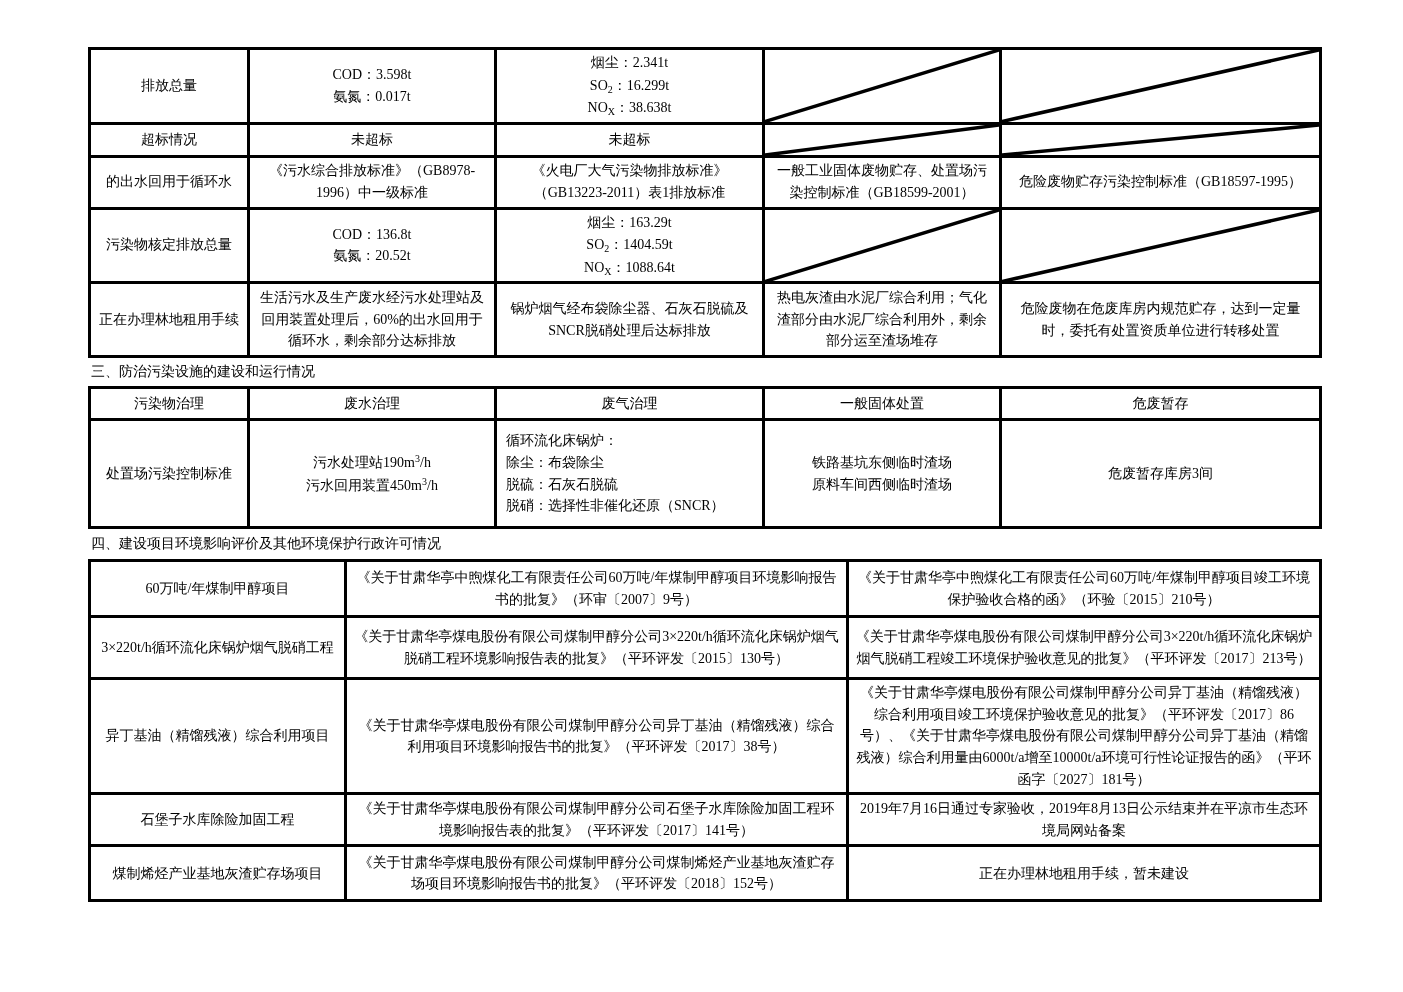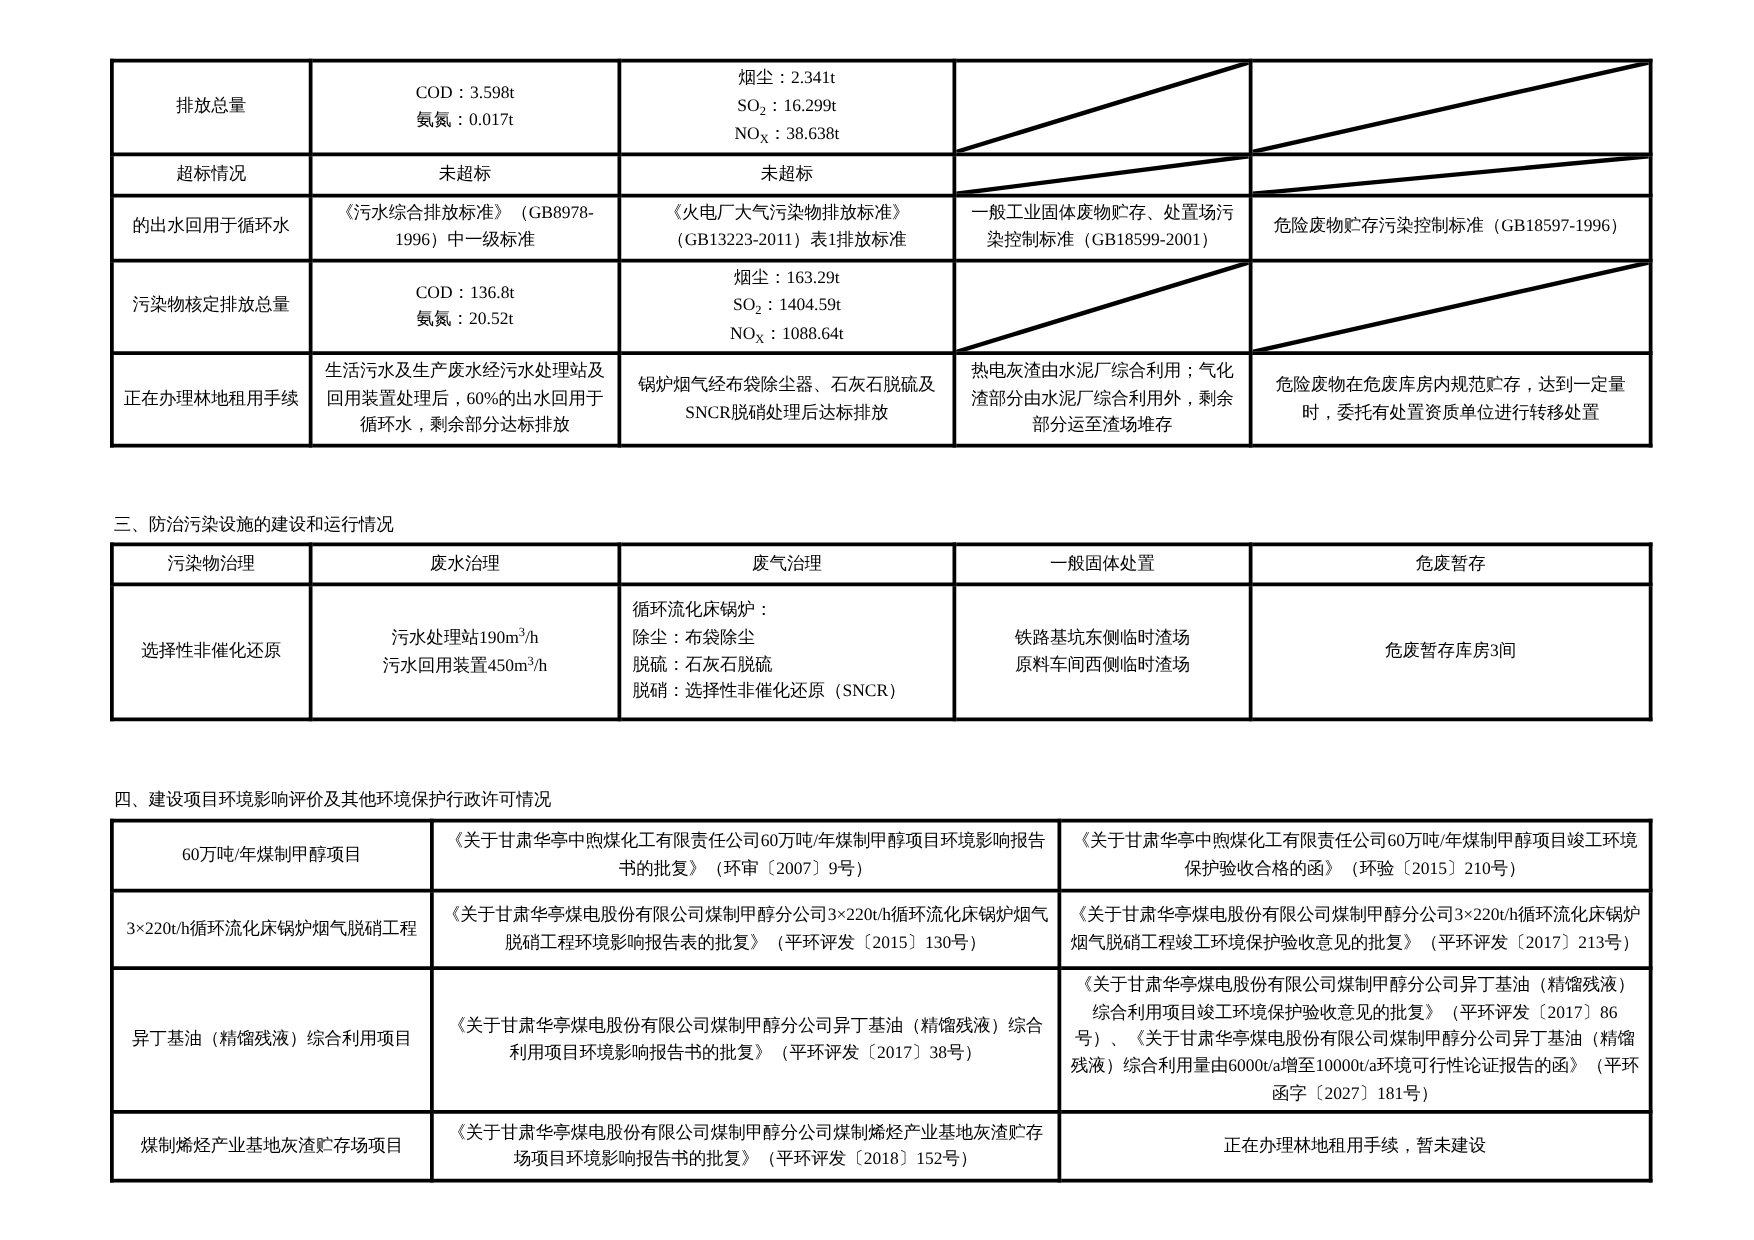--- a/index.html
+++ b/index.html
@@ -5,21 +5,21 @@
   html,body{margin:0;padding:0;background:#ffffff;}
   body{width:1403px;height:992px;position:relative;overflow:hidden;
        font-family:"Liberation Serif","DejaVu Serif",serif;color:#000;}
   .doc{position:absolute;left:88px;top:47px;width:1231px;}
   table{border-collapse:collapse;table-layout:fixed;width:1231px;}
   td{border:3px solid #000;text-align:center;vertical-align:middle;
      font-size:14px;line-height:1.55;padding:2px 6px;word-break:break-word;}
   td.diag{position:relative;padding:0;}
   td.diag svg{position:absolute;left:0;top:0;width:100%;height:100%;display:block;}
   td.ta-left{text-align:left;padding-left:9px;}
-  .band{display:flex;align-items:center;height:28px;padding-left:3px;font-size:14px;margin-top:48px;}
+  .band{display:flex;align-items:center;height:28px;padding-left:3px;font-size:14px;}
   .band.b4{height:30px;}
   sub{font-size:10px;vertical-align:-3px;}
   sup{font-size:10px;vertical-align:5px;}
   .ln{display:block;}
 </style>
 </head>
 <body>
 
 <div class="doc">
 
@@ -67,21 +67,21 @@
             <svg viewBox="0 0 100 100" preserveAspectRatio="none">
               <line x1="0" y1="100" x2="100" y2="0" stroke="#000" stroke-width="3.5" vector-effect="non-scaling-stroke"></line>
             </svg>
           </td>
     </tr>
     <tr style="height:52px">
       <td>的出水回用于循环水</td>
       <td>《污水综合排放标准》（GB8978-1996）中一级标准</td>
       <td>《火电厂大气污染物排放标准》（GB13223-2011）表1排放标准</td>
       <td>一般工业固体废物贮存、处置场污染控制标准（GB18599-2001）</td>
-      <td>危险废物贮存污染控制标准（GB18597-1996）</td>
+      <td>危险废物贮存污染控制标准（GB18597-1995）</td>
     </tr>
     <tr style="height:66px">
       <td>污染物核定排放总量</td>
       <td>
         <span class="ln">COD：136.8t</span>
         <span class="ln">氨氮：20.52t</span>
       </td>
       <td>
         <span class="ln"><span>烟尘：163.29t</span><sub></sub><span></span></span>
         <span class="ln"><span>SO</span><sub>2</sub><span>：1404.59t</span></span>
@@ -120,21 +120,21 @@
       </colgroup>
     <tbody>
         <tr style="height:32px">
       <td>污染物治理</td>
       <td>废水治理</td>
       <td>废气治理</td>
       <td>一般固体处置</td>
       <td>危废暂存</td>
     </tr>
     <tr style="height:108px">
-      <td>选择性非催化还原</td>
+      <td>处置场污染控制标准</td>
       <td>
         <span class="ln"><span>污水处理站190m</span><sup>3</sup><span>/h</span></span>
         <span class="ln"><span>污水回用装置450m</span><sup>3</sup><span>/h</span></span>
       </td>
       <td class="ta-left">
         <span class="ln">循环流化床锅炉：</span>
         <span class="ln">除尘：布袋除尘</span>
         <span class="ln">脱硫：石灰石脱硫</span>
         <span class="ln">脱硝：选择性非催化还原（SNCR）</span>
       </td>
@@ -164,20 +164,25 @@
     <tr style="height:62px">
       <td>3×220t/h循环流化床锅炉烟气脱硝工程</td>
       <td>《关于甘肃华亭煤电股份有限公司煤制甲醇分公司3×220t/h循环流化床锅炉烟气脱硝工程环境影响报告表的批复》（平环评发〔2015〕130号）</td>
       <td>《关于甘肃华亭煤电股份有限公司煤制甲醇分公司3×220t/h循环流化床锅炉烟气脱硝工程竣工环境保护验收意见的批复》（平环评发〔2017〕213号）</td>
     </tr>
     <tr style="height:103px">
       <td>异丁基油（精馏残液）综合利用项目</td>
       <td>《关于甘肃华亭煤电股份有限公司煤制甲醇分公司异丁基油（精馏残液）综合利用项目环境影响报告书的批复》（平环评发〔2017〕38号）</td>
       <td>《关于甘肃华亭煤电股份有限公司煤制甲醇分公司异丁基油（精馏残液）综合利用项目竣工环境保护验收意见的批复》（平环评发〔2017〕86号）、《关于甘肃华亭煤电股份有限公司煤制甲醇分公司异丁基油（精馏残液）综合利用量由6000t/a增至10000t/a环境可行性论证报告的函》（平环函字〔2027〕181号）</td>
     </tr>
+    <tr style="height:52px">
+      <td>石堡子水库除险加固工程</td>
+      <td>《关于甘肃华亭煤电股份有限公司煤制甲醇分公司石堡子水库除险加固工程环境影响报告表的批复》（平环评发〔2017〕141号）</td>
+      <td>2019年7月16日通过专家验收，2019年8月13日公示结束并在平凉市生态环境局网站备案</td>
+    </tr>
     <tr style="height:55px">
       <td>煤制烯烃产业基地灰渣贮存场项目</td>
       <td>《关于甘肃华亭煤电股份有限公司煤制甲醇分公司煤制烯烃产业基地灰渣贮存场项目环境影响报告书的批复》（平环评发〔2018〕152号）</td>
       <td>正在办理林地租用手续，暂未建设</td>
     </tr>
   </tbody>
     </table>
 
 </div>
 

